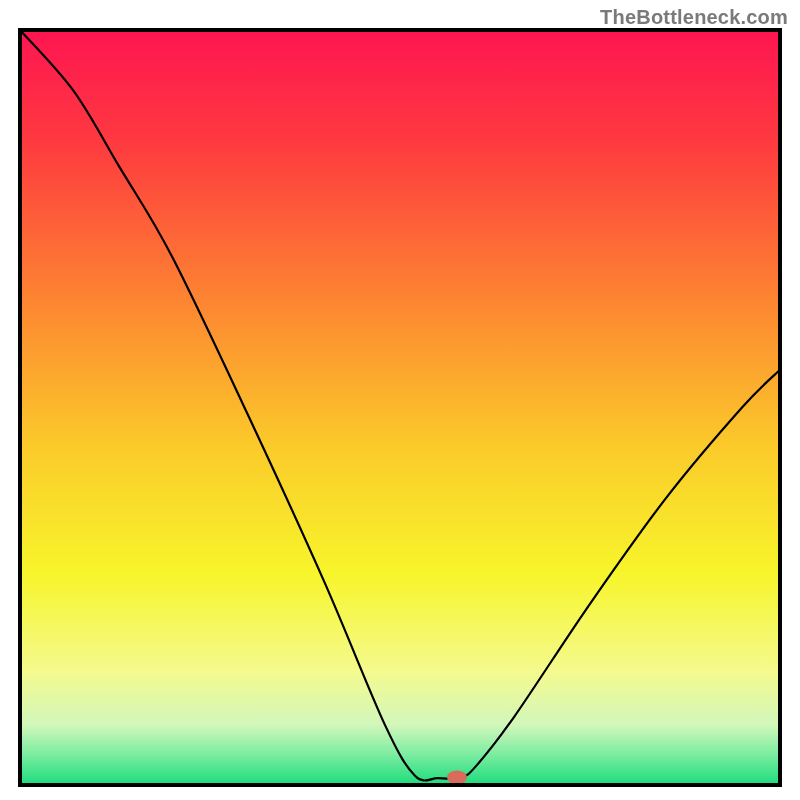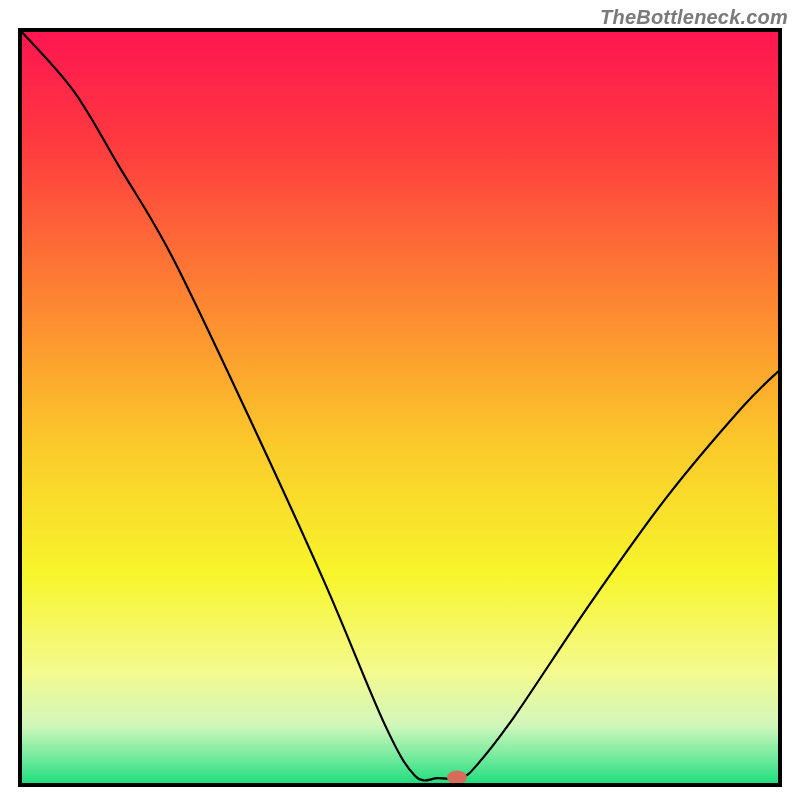--- a/index.html
+++ b/index.html
@@ -5,21 +5,20 @@
   body {
     margin: 0;
     padding: 0;
     background: #ffffff;
     font-family: Arial, Helvetica, sans-serif;
   }
   .chart-wrap {
     width: 800px;
     height: 800px;
     position: relative;
-    font-style: italic;
   }
   .attribution {
     position: absolute;
     top: 6px;
     right: 12px;
     font-size: 20px;
     font-weight: 600;
     color: #7a7a7a;
     letter-spacing: 0.2px;
   }

